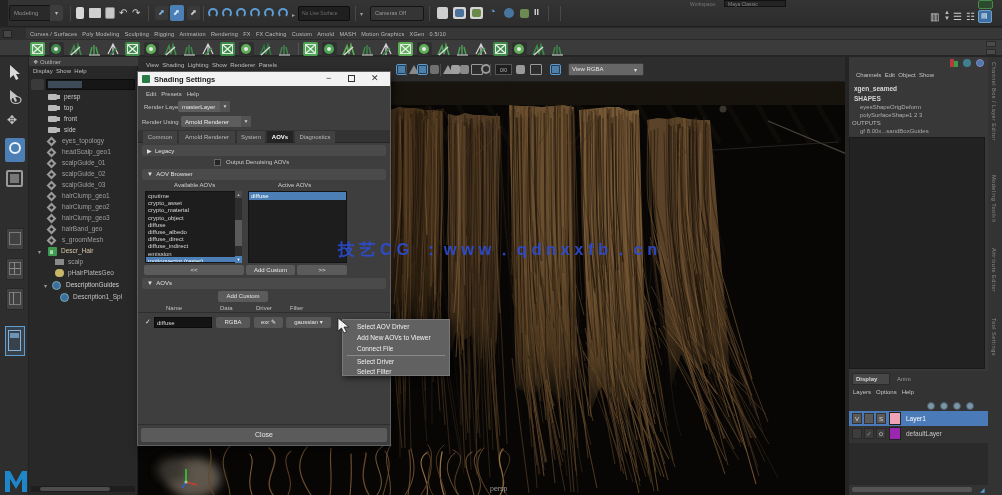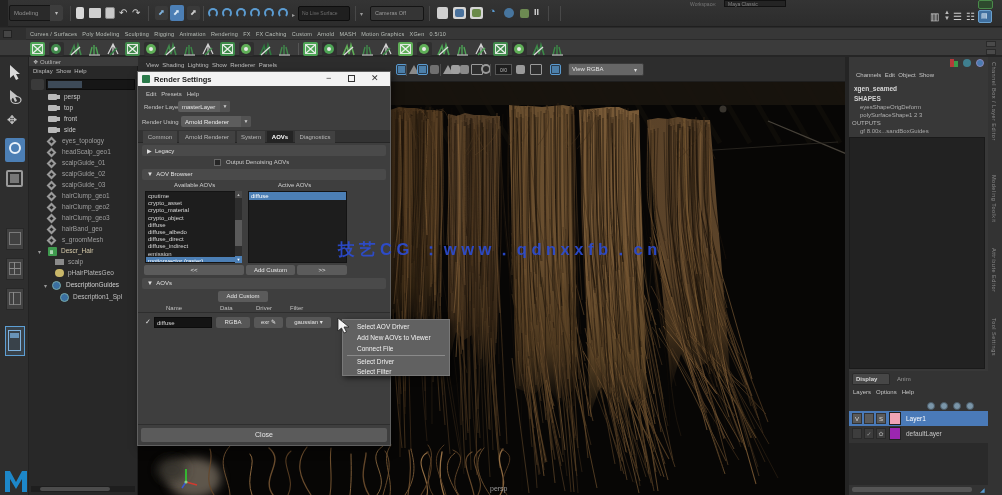--- a/index.html
+++ b/index.html
@@ -1194,21 +1194,21 @@
 <div class="abs" style="left:889px;top:427px;width:12px;height:13px;background:#9b26b0;border:1px solid #222"></div>
 <div class="abs t6" style="left:906px;top:430px;font-size:6.5px;color:#c8c8c8">defaultLayer</div>
 <div class="abs" style="left:849px;top:443px;width:139px;height:42px;background:#2a2a2a"></div>
 <div class="abs" style="left:852px;top:487px;width:120px;height:5px;background:#555;border-radius:2px"></div>
 <div class="abs" style="left:980px;top:486px;font-size:6px;color:#5b9bd0">◢</div>
 
 <div class="abs" style="left:137px;top:71px;width:254px;height:375px;background:#3e3e3e;border:1px solid #606060;box-shadow:2px 3px 8px rgba(0,0,0,0.5)">
 
   <div class="abs" style="left:0;top:0;width:252px;height:14px;background:#f2f2f2"></div>
   <div class="abs" style="left:4px;top:3px;width:8px;height:8px;background:#2a7a4a;border-radius:1px"></div>
-  <div class="abs" style="left:16px;top:3px;font-size:7.5px;color:#1a1a1a;font-weight:bold">Render Settings</div>
+  <div class="abs" style="left:16px;top:3px;font-size:7.5px;color:#1a1a1a;font-weight:bold">Shading Settings</div>
   <div class="abs" style="left:188px;top:1px;font-size:9px;color:#333">−</div>
   <div class="abs" style="left:210px;top:3px;width:7px;height:7px;border:1px solid #333"></div>
   <div class="abs" style="left:233px;top:1px;font-size:9px;color:#333">✕</div>
 
   <div class="abs t6" style="left:8px;top:19px;font-size:6px;color:#c9c9c9">Edit&nbsp;&nbsp;&nbsp;Presets&nbsp;&nbsp;&nbsp;Help</div>
 
   <div class="abs t6" style="left:6px;top:32px;font-size:6px;color:#c4c4c4">Render Layer</div>
   <div class="abs" style="left:40px;top:29px;width:52px;height:11px;background:#5d5d5d;border-radius:2px"></div>
   <div class="abs t6" style="left:44px;top:32px;font-size:6px;color:#e8e8e8">masterLayer</div>
   <div class="abs" style="left:82px;top:29px;width:10px;height:11px;background:#525252;border-radius:0 2px 2px 0;font-size:5px;color:#ccc;text-align:center;line-height:11px">▼</div>

